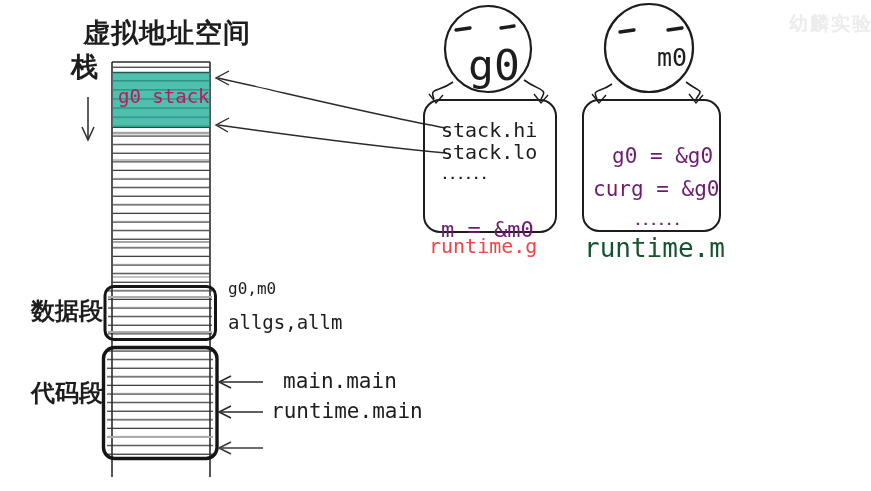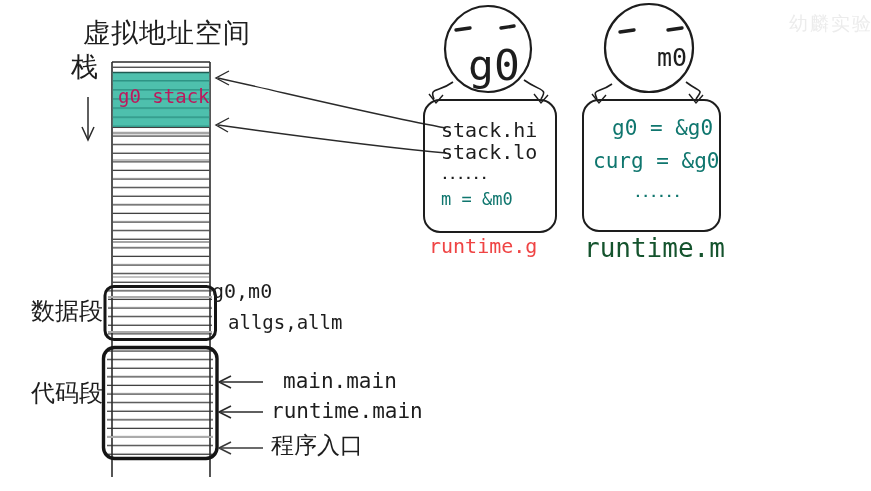--- a/index.html
+++ b/index.html
@@ -2,23 +2,23 @@
 <html><head>
 <meta charset="utf-8">
 <style>
   html,body{margin:0;padding:0;background:#ffffff;}
   #canvas{
     position:relative;width:871px;height:491px;background:#ffffff;overflow:hidden;
     font-family:"DejaVu Sans Mono","Liberation Mono",monospace;
   }
   #canvas svg{position:absolute;left:0;top:0;}
   .txt{position:absolute;white-space:nowrap;line-height:1;color:#1d1d1d;}
-  .cjk{font-family:"DejaVu Serif","Liberation Serif",serif;font-weight:normal;}
+  .cjk{font-family:"DejaVu Serif","Liberation Serif",serif;font-weight:bold;}
   .mono{font-family:"DejaVu Sans Mono","Liberation Mono",monospace;}
-  .red{color:#0f766e;}
+  .red{color:#701a75;margin-top:28px;}
   .white{color:#be185d;}
   .dots{font-weight:bold;letter-spacing:0;}
 </style>
 </head>
 <body>
 
 <div id="canvas">
 
   <svg width="871" height="491" viewBox="0 0 871 491">
     <defs>
@@ -116,39 +116,38 @@
   <div class="txt cjk" style="left:83px;top:19px;font-size:27px;letter-spacing:1px;">虚拟地址空间</div>
 
   <div class="txt cjk" style="left:71px;top:53px;font-size:27px;">栈</div>
 
   <div class="txt mono white" style="left:118px;top:87px;font-size:19px;">g0 stack</div>
 
   <div class="txt cjk" style="left:31px;top:299px;font-size:24px;">数据段</div>
 
   <div class="txt cjk" style="left:31px;top:381px;font-size:24px;">代码段</div>
 
-  <div class="txt mono" style="left:212px;top:281px;font-size:20px;">g0,m0</div>
+  <div class="txt mono" style="left:228px;top:281px;font-size:16px;">g0,m0</div>
 
   <div class="txt mono" style="left:228px;top:313px;font-size:19px;">allgs,allm</div>
 
   <div class="txt mono" style="left:271px;top:371px;font-size:21px;margin-left:12px;">main.main</div>
 
   <div class="txt mono" style="left:271px;top:401px;font-size:21px;">runtime.main</div>
 
-  <div class="txt cjk" style="left:271px;top:434px;font-size:23px;">程序入口</div>
 
   <div class="txt mono" style="left:468px;top:44px;font-size:43px;">g0</div>
 
   <div class="txt mono" style="left:441px;top:120px;font-size:20px;">stack.hi</div>
 
   <div class="txt mono" style="left:441px;top:142px;font-size:20px;">stack.lo</div>
 
   <div class="txt mono dots" style="left:441px;top:168px;font-size:13px;">......</div>
 
-  <div class="txt mono red" style="left:441px;top:191px;font-size:17px;">m = &amp;m0</div>
+  <div class="txt mono red" style="left:441px;top:191px;font-size:22px;">m = &amp;m0</div>
 
   <div class="txt mono" style="left:429px;top:236px;font-size:20px;color:#ef4444;">runtime.g</div>
 
   <div class="txt mono" style="left:629px;top:45px;font-size:25px;margin-left:28px;">m0</div>
 
   <div class="txt mono red" style="left:612px;top:118px;font-size:21px;">g0 = &amp;g0</div>
 
   <div class="txt mono red" style="left:593px;top:151px;font-size:21px;">curg = &amp;g0</div>
 
   <div class="txt mono dots red" style="left:634px;top:186px;font-size:13px;">......</div>

